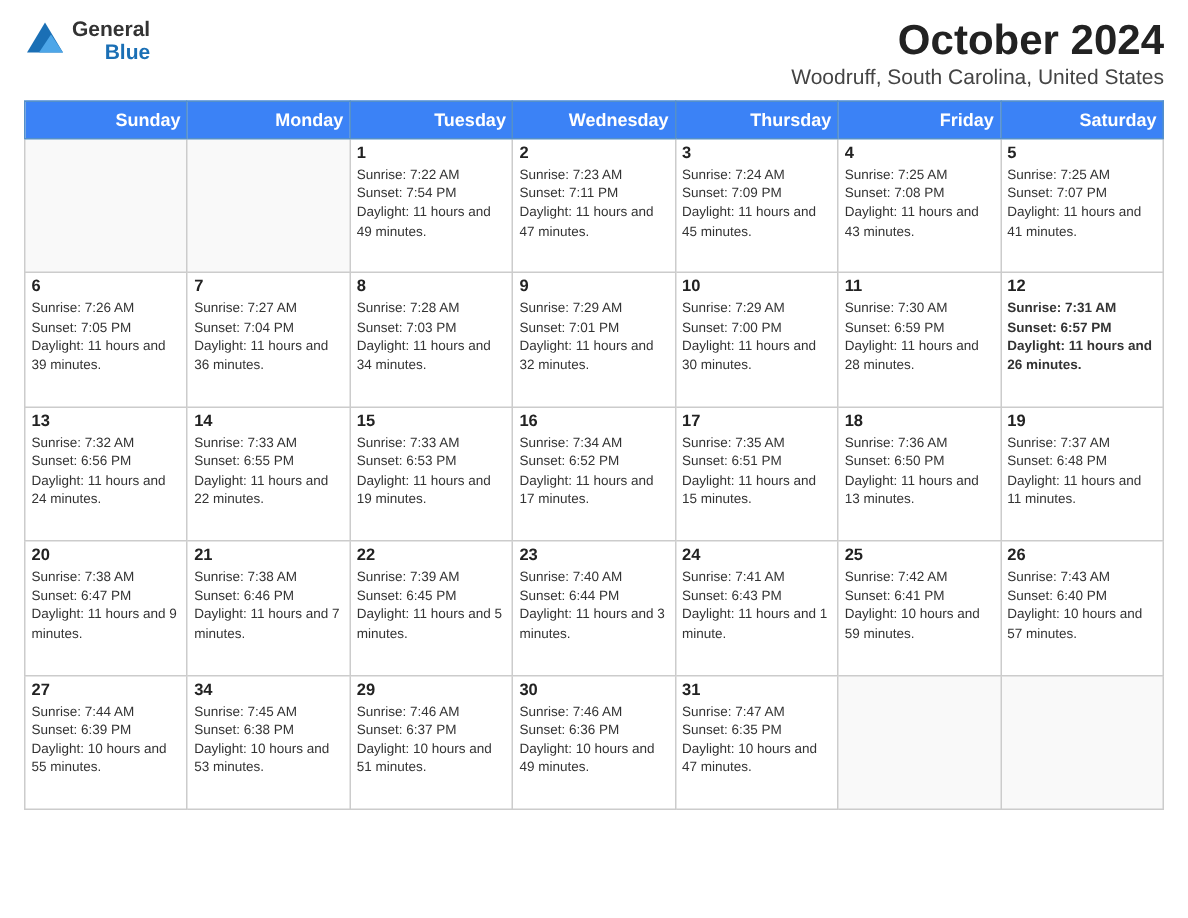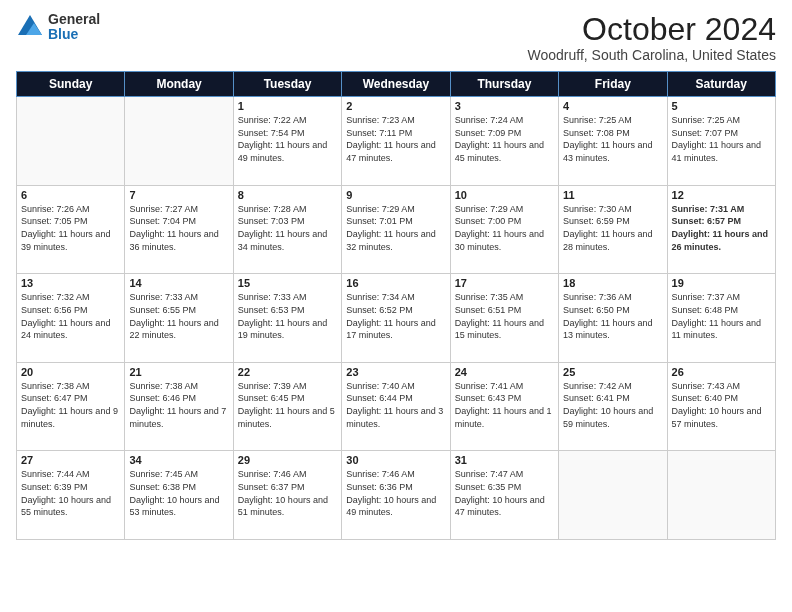--- a/index.html
+++ b/index.html
@@ -35,53 +35,54 @@
     }
     .logo-general {
       font-size: 14px;
       font-weight: bold;
       color: #333;
     }
     .logo-blue {
       font-size: 14px;
       font-weight: bold;
       color: #1a6fb5;
+      text-align: right;
     }
     .logo-icon {
       width: 28px;
       height: 28px;
       margin-right: 2px;
     }
     .title-block {
       text-align: right;
     }
     .month-title {
-      font-size: 32px;
-      font-weight: normal;
+      font-size: 28px;
+      font-weight: bold;
       color: #222;
       line-height: 1.1;
     }
     .location {
       font-size: 14px;
       color: #444;
     }
     .calendar {
       flex: 1;
       border: 1px solid #ccc;
       border-collapse: collapse;
       width: 100%;
       table-layout: fixed;
     }
     .calendar th {
-      background: #0f172a;
+      background: #3b82f6;
       color: #fff;
       font-size: 12px;
       font-weight: bold;
       padding: 5px 4px;
-      text-align: center;
+      text-align: right;
       border: 1px solid #5590c8;
     }
     .calendar td {
       border: 1px solid #ccc;
       vertical-align: top;
       padding: 3px 4px;
       font-size: 9.5px;
       color: #333;
       width: calc(100% / 7);
       height: 82px;

